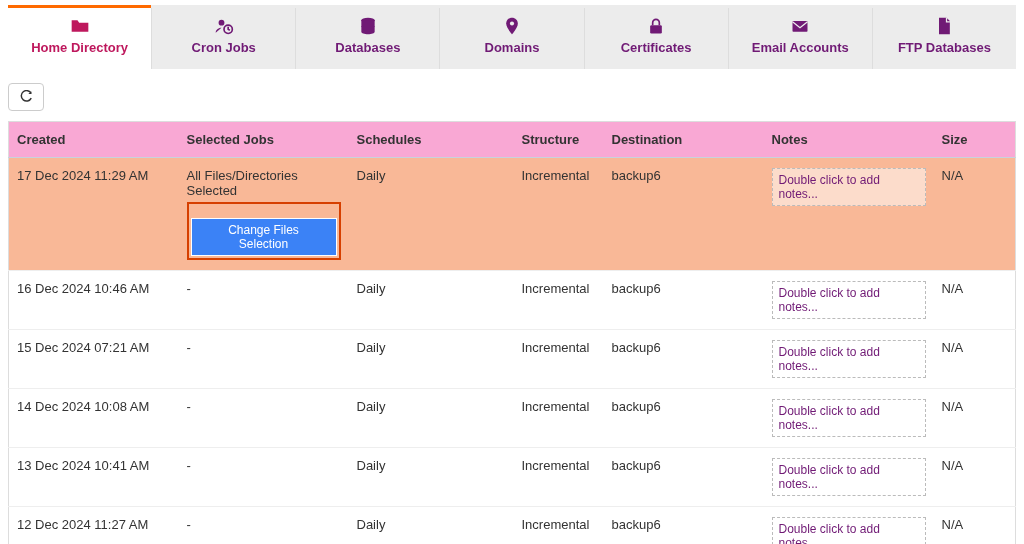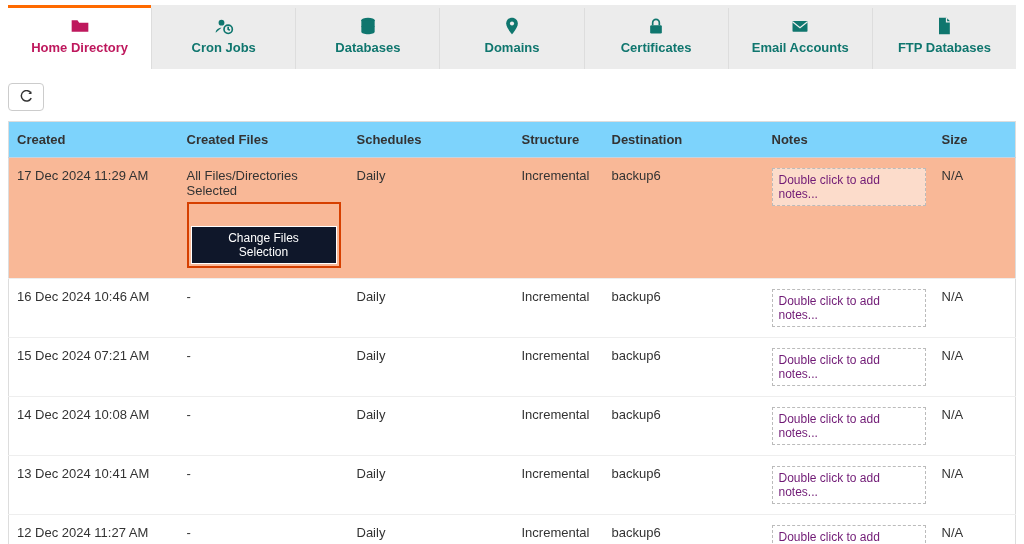--- a/index.html
+++ b/index.html
@@ -15,21 +15,21 @@
   
   .tabs {
     display: flex;
     background: #ececec;
     border-top: 3px solid #ececec;
   }
   .tab {
     flex: 1;
     text-align: center;
     padding: 8px 4px 14px 4px;
-    color: #0f766e;
+    color: #701a75;
     cursor: pointer;
     border-right: 1px solid #ddd;
     position: relative;
   }
   .tab:last-child { border-right: none; }
   .tab.active {
     background: #fff;
     color: #be185d;
     font-weight: bold;
   }
@@ -51,42 +51,42 @@
     gap: 5px;
     border: 1px solid #ccc;
     background: #fff;
     border-radius: 4px;
     padding: 6px 10px;
     cursor: pointer;
     font-size: 13px;
     color: #333;
   }
   .btn-ghost-orange {
-    background: #0f172a;
+    background: #3b82f6;
     border: 1px solid #fff;
     color: #fff;
     padding: 4px 16px;
     font-size: 12px;
-    margin-top: 20px;
+    margin-top: 12px;
   }
   .btn-ghost-orange-wrap {
     display: inline-block;
     border: 2px solid #d63f00;
     padding: 2px;
     margin-top: 4px;
   }
 
   
   .tbl {
     width: 100%;
     border-collapse: collapse;
     border: 1px solid #ddd;
   }
   .tbl thead th {
-    background: #7dd3fc;
+    background: #f9a8d4;
     text-align: left;
     padding: 10px 8px;
     font-weight: bold;
     font-size: 13px;
     border-bottom: 1px solid #c8d2de;
   }
   .tbl tbody td {
     padding: 10px 8px;
     border-bottom: 1px solid #eee;
     vertical-align: top;
@@ -150,21 +150,21 @@
         <path d="M21 6 A9 9 0 1 0 21 14"></path>
         <polyline points="21,2 21,7 16,7" fill="#333" stroke="none"></polyline>
       </svg>
     </button>
   </div>
 
   <table class="tbl">
     <thead>
       <tr>
         <th style="width:170px">Created</th>
-        <th style="width:170px">Created Files</th>
+        <th style="width:170px">Selected Jobs</th>
         <th style="width:165px">Schedules</th>
         <th style="width:90px">Structure</th>
         <th style="width:160px">Destination</th>
         <th style="width:170px">Notes</th>
         <th>Size</th>
       </tr>
     </thead>
     <tbody id="tbody">
         <tr class="selected">
           <td class="created-col">17 Dec 2024 11:29 AM</td>

